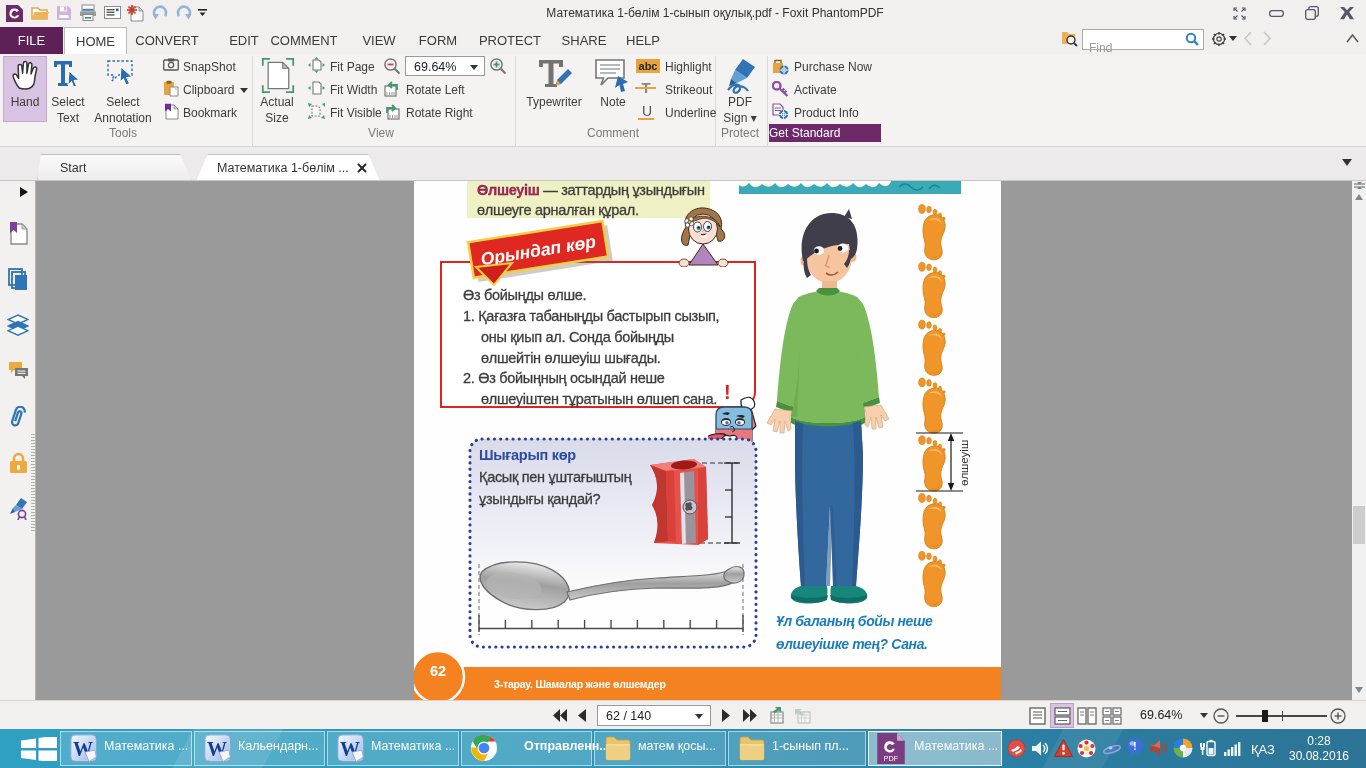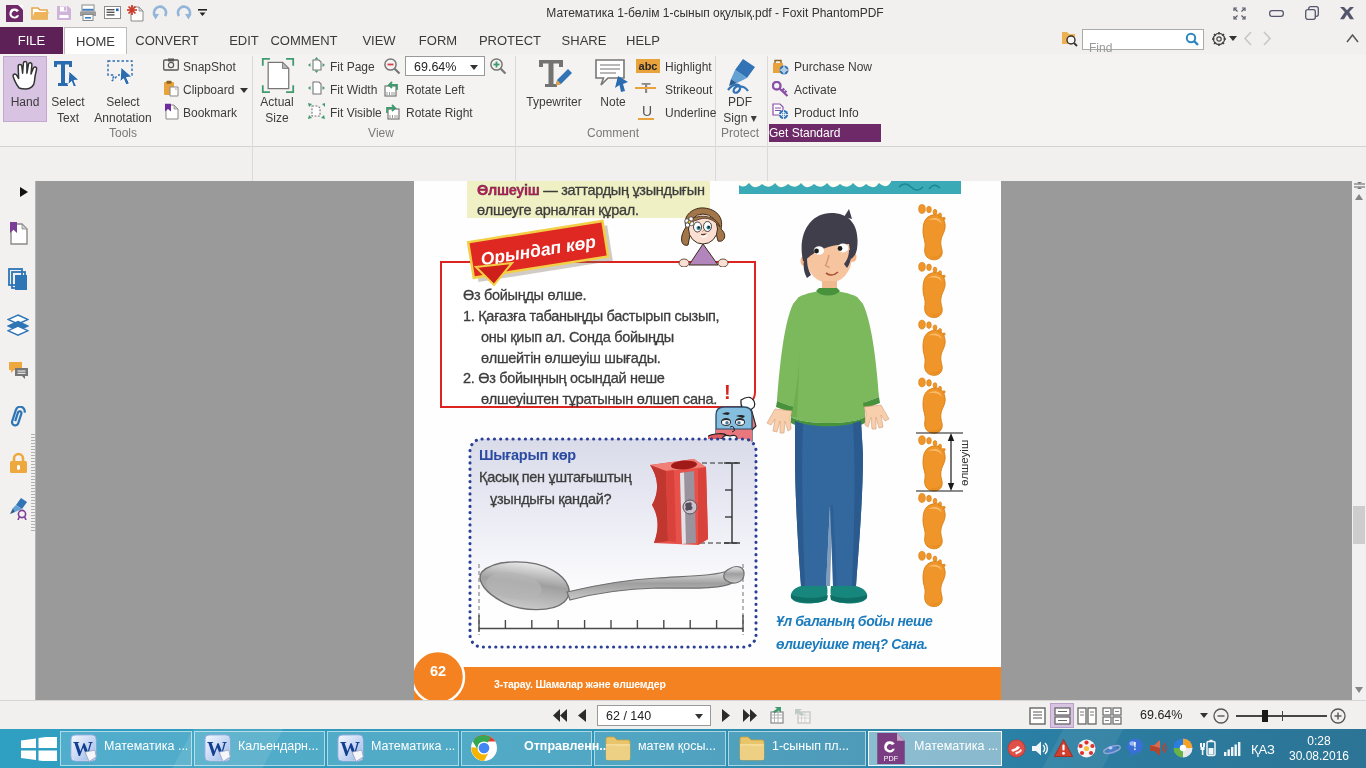--- a/index.html
+++ b/index.html
@@ -353,20 +353,29 @@
         <g stroke="#fff" stroke-width="0.8" fill="none">
           <circle cx="11.5" cy="11.5" r="2.2"></circle>
           <line x1="6.9" y1="11.5" x2="16.1" y2="11.5"></line>
           <line x1="11.5" y1="6.9" x2="11.5" y2="16.1"></line>
         </g>
       </svg>
   <div class="rlbl" style="left:794px;top:51px;">Product Info</div>
   <div class="abs" style="left:769px;top:70px;width:112px;height:18px;background:#6e2a68;color:#fff;font-size:12px;line-height:18px;">Get Standard</div>
 </div>
 
+<div id="docktabs">
+  <div class="dtab" style="left:37px;width:155px;background:linear-gradient(#fbfbfb,#ececec);border:1px solid #c2c0be;border-bottom:none;clip-path:polygon(0 100%, 4px 0, calc(100% - 12px) 0, 100% 100%);line-height:27px;text-align:left;padding-left:22px;box-sizing:border-box;">Start</div>
+  <div class="dtab" style="left:196px;width:184px;background:#fff;border:1px solid #c2c0be;border-bottom:none;clip-path:polygon(0 100%, 12px 0, calc(100% - 12px) 0, 100% 100%);line-height:27px;text-align:left;padding-left:20px;box-sizing:border-box;">Математика 1-бөлім ...</div>
+  <svg class="ic" style="left:357px;top:16px" width="10" height="10" viewBox="0 0 10 10">
+        <path d="M1 1 L9 9 M9 1 L1 9" stroke="#222" stroke-width="1.8"></path>
+      </svg>
+  <div class="abs" style="left:0;top:33px;width:1366px;height:1px;background:#c8c6c4;"></div>
+  <div class="abs" style="left:1342px;top:12px;width:0;height:0;border-left:5.5px solid transparent;border-right:5.5px solid transparent;border-top:7px solid #333;"></div>
+</div>
 
 <div id="docarea">
   <div id="sidebar">
     <div class="abs" style="left:20px;top:6px;width:0;height:0;border-top:5.5px solid transparent;border-bottom:5.5px solid transparent;border-left:8px solid #111;"></div>
     <svg class="ic" style="left:9px;top:41px" width="19" height="24" viewBox="0 0 19 24">
       <path d="M2 2 H13 L18 7 V22 H2 Z" fill="#fff" stroke="#8b8b8b" stroke-width="1.4"></path>
           <path d="M13 2 L18 7 H13 Z" fill="#cfcfcf" stroke="#8b8b8b" stroke-width="0.8"></path>
       <path d="M1 0 H8 V11 L4.5 7.8 L1 11 Z" fill="#7b3f98"></path>
     </svg>
     <svg class="ic" style="left:8px;top:87px" width="20" height="23" viewBox="0 0 20 23">
@@ -486,21 +495,21 @@
       <ellipse cx="8" cy="56" rx="10" ry="3" fill="#e05a60" stroke="#222" stroke-width="1" transform="rotate(-8 8 56)"></ellipse>
       <path d="M14 58 Q16 53 22 55 Q28 53 29 57 Q30 61 24 61 L16 61 Q13 61 14 58 Z" fill="#fff" stroke="#222" stroke-width="1.1"></path>
     </svg>
 
     <div class="abs" style="left:56px;top:258px;width:286px;height:208px;border-radius:12px;background:linear-gradient(#d9dbe9 0%,#e7e8f2 30%,#fdfdfe 75%,#fff 100%);"></div>
     <svg class="abs" style="left:53px;top:255px" width="292" height="214" viewBox="0 0 292 214">
           <rect x="3" y="3" width="286" height="208" rx="12" fill="none" stroke="#2b3f96" stroke-width="3.1" stroke-linecap="round" stroke-dasharray="0.1 6.1"></rect>
         </svg>
     <div class="abs" style="left:65px;top:266px;font-size:14.5px;letter-spacing:-0.3px;font-weight:bold;color:#2b4aa2;">Шығарып көр</div>
     <div class="pgtxtA" style="position:absolute;left:65px;top:288px;font-size:14.5px;letter-spacing:-0.3px;color:#3d3d3d;-webkit-text-stroke:0.3px #3d3d3d;">Қасық пен ұштағыштың</div>
-    <div class="pgtxtA" style="position:absolute;left:65px;top:310px;font-size:14.5px;letter-spacing:-0.3px;color:#3d3d3d;margin-left:11px;-webkit-text-stroke:0.3px #3d3d3d;">ұзындығы қандай?</div>
+    <div class="pgtxtA" style="position:absolute;left:65px;top:310px;font-size:14.5px;letter-spacing:-0.3px;color:#3d3d3d;-webkit-text-stroke:0.3px #3d3d3d;">ұзындығы қандай?</div>
 
     <svg class="abs" style="left:222px;top:270px" width="110" height="100" viewBox="0 0 110 100">
       <g stroke="#2e2e2e" stroke-width="1.1">
         <line x1="66" y1="12" x2="102" y2="12" stroke-dasharray="5 3"></line>
         <line x1="64" y1="92" x2="102" y2="92" stroke-dasharray="5 3"></line>
         <line x1="96" y1="12" x2="96" y2="92" stroke-width="1.4"></line>
         <line x1="88" y1="12" x2="104" y2="12" stroke-width="1.4"></line>
         <line x1="88" y1="92" x2="104" y2="92" stroke-width="1.4"></line>
         <line x1="89" y1="39" x2="96" y2="39" stroke-width="1.3"></line>
         <line x1="89" y1="66" x2="96" y2="66" stroke-width="1.3"></line>

